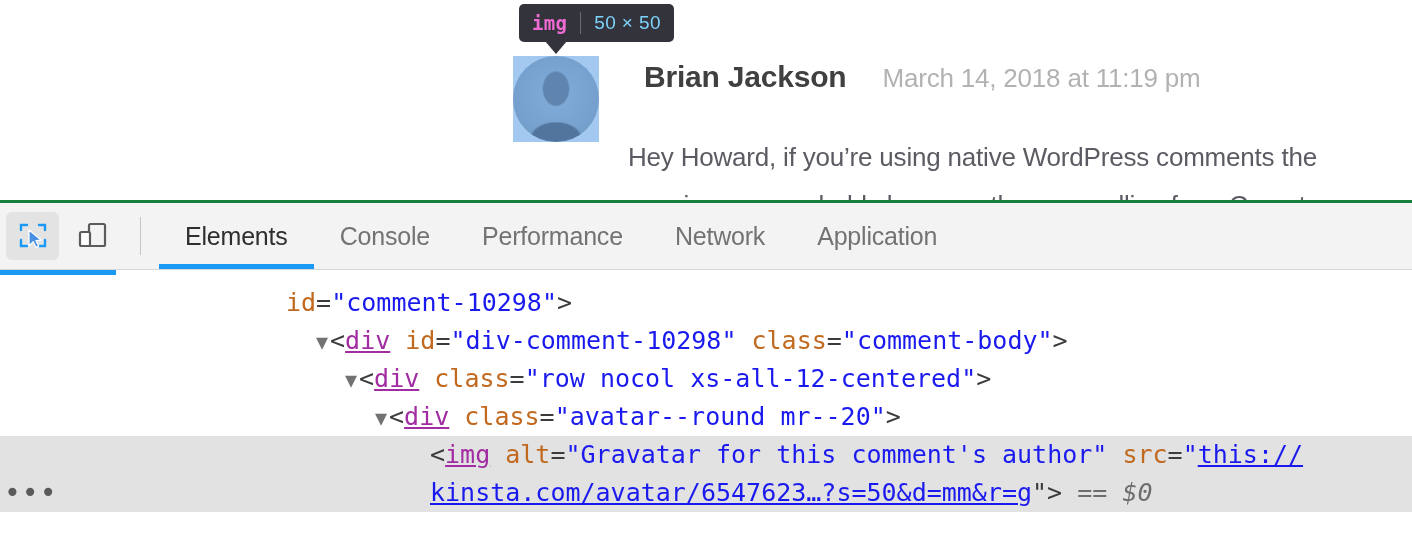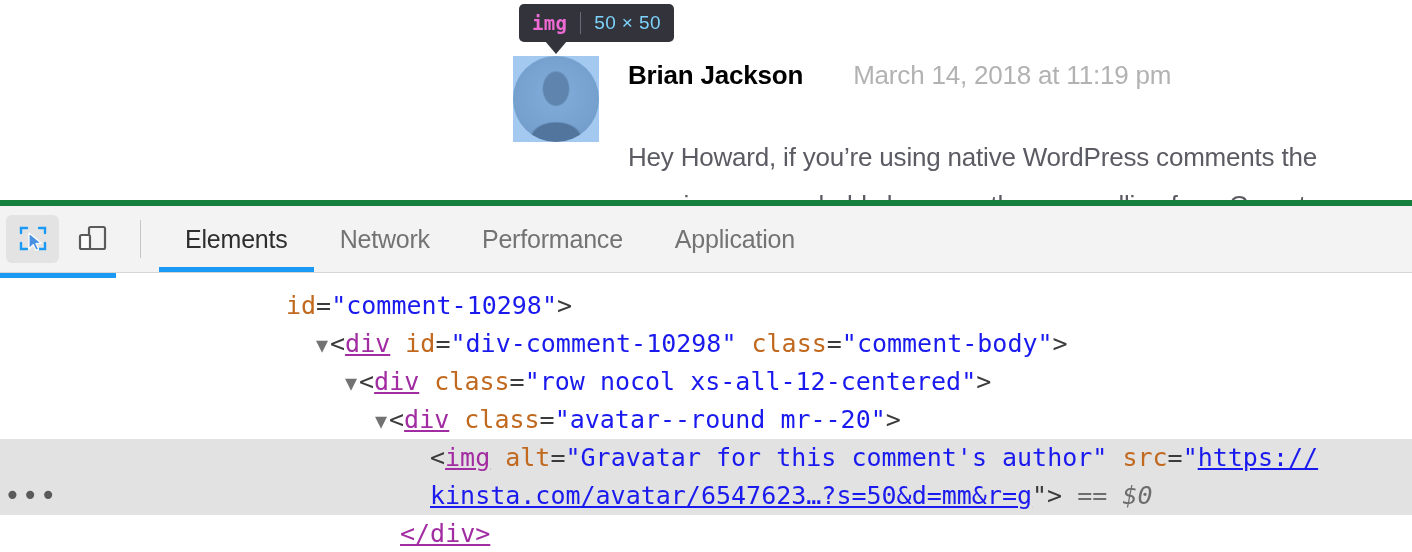--- a/index.html
+++ b/index.html
@@ -101,27 +101,28 @@
 
   
   #comment-meta {
     position: absolute;
     left: 628px; top: 60px;
     display: flex;
     align-items: baseline;
     white-space: nowrap;
   }
   #comment-author {
-    font-size: 26px;
+    font-size: 30px;
     font-weight: bold;
-    color: #000000;
+    color: #404040;
     letter-spacing: -.2px;
+    margin-left: 16px;
   }
   #comment-date {
-    margin-left: 50px;
+    margin-left: 36px;
     font-size: 26px;
     color: #b2b2b2;
     font-weight: 400;
     letter-spacing: -.2px;
   }
 
   #comment-body {
     position: absolute;
     left: 628px; top: 133px;
     width: 790px;
@@ -133,21 +134,21 @@
   }
   #comment-body .ln { display: block; }
 
   
   #devtools {
     position: absolute;
     left: 0; top: 200px;
     width: 1412px;
     height: 352px;
     background: #f3f3f3;
-    border-top: 6px solid #15803d;
+    border-top: 3px solid #15803d;
     overflow: hidden;
   }
 
   
   #dt-toolbar {
     position: relative;
     height: 67px;
     background: #f3f3f3;
     display: flex;
     align-items: center;
@@ -309,22 +310,23 @@
         <svg width="32" height="32" viewBox="0 0 32 32" aria-hidden="true">
           <rect x="13" y="4" width="16" height="22" rx="1.6" fill="none" stroke="#5b5b5b" stroke-width="2.2"></rect>
           <rect x="4" y="12" width="10" height="14" rx="1.6" fill="#ffffff" stroke="#5b5b5b" stroke-width="2.2"></rect>
         </svg>
       </div>
 
       <div class="tb-divider"></div>
 
       <div id="dt-tabs">
         <div class="dt-tab active">Elements</div>
+        <div class="dt-tab">Console</div>
+        <div class="dt-tab">Performance</div>
         <div class="dt-tab">Network</div>
-        <div class="dt-tab">Performance</div>
         <div class="dt-tab">Application</div>
       </div>
     </div>
 
     <div id="dom-clip-top">
       <div id="scrollbar-h"></div>
       <div class="dom-line">
         
       </div>
     </div>
@@ -341,26 +343,23 @@
 
       <div class="dom-line">
         <span class="ind" style="width:345px">&nbsp;</span><span class="tw">▼</span><span class="pn">&lt;</span><span class="tg">div</span><span class="at"> class</span><span class="eq">=</span><span class="vl">"row nocol xs-all-12-centered"</span><span class="pn">&gt;</span>
       </div>
 
       <div class="dom-line">
         <span class="ind" style="width:375px">&nbsp;</span><span class="tw">▼</span><span class="pn">&lt;</span><span class="tg">div</span><span class="at"> class</span><span class="eq">=</span><span class="vl">"avatar--round mr--20"</span><span class="pn">&gt;</span>
       </div>
 
       <div class="dom-line selected">
-        <span class="ind" style="width:430px">&nbsp;</span><span class="pn">&lt;</span><span class="tg">img</span><span class="at"> alt</span><span class="eq">=</span><span class="vl">"Gravatar for this comment's author"</span><span class="at"> src</span><span class="eq">=</span><span class="vl">"</span><span class="lk">https://</span>
+        <span class="ind" style="width:430px">&nbsp;</span><span class="pn">&lt;</span><span class="tg">img</span><span class="at"> alt</span><span class="eq">=</span><span class="vl">"Gravatar for this comment's author"</span><span class="at"> src</span><span class="eq">=</span><span class="vl">"</span><span class="lk">this://</span>
       </div>
 
       <div class="dom-line selected">
         <span id="ellipsis-badge">•••</span><span class="ind" style="width:430px">&nbsp;</span><span class="lk">kinsta.com/avatar/6547623…?s=50&amp;d=mm&amp;r=g</span><span class="pn">"&gt;</span><span>&nbsp;</span><span class="eqeq">==</span><span>&nbsp;</span><span class="dollar">$0</span>
       </div>
 
-      <div class="dom-line">
-        <span class="ind" style="width:400px">&nbsp;</span><span class="tg">&lt;/div&gt;</span>
-      </div>
     </div>
 
   </div>
 </div>
 
 </body></html>

